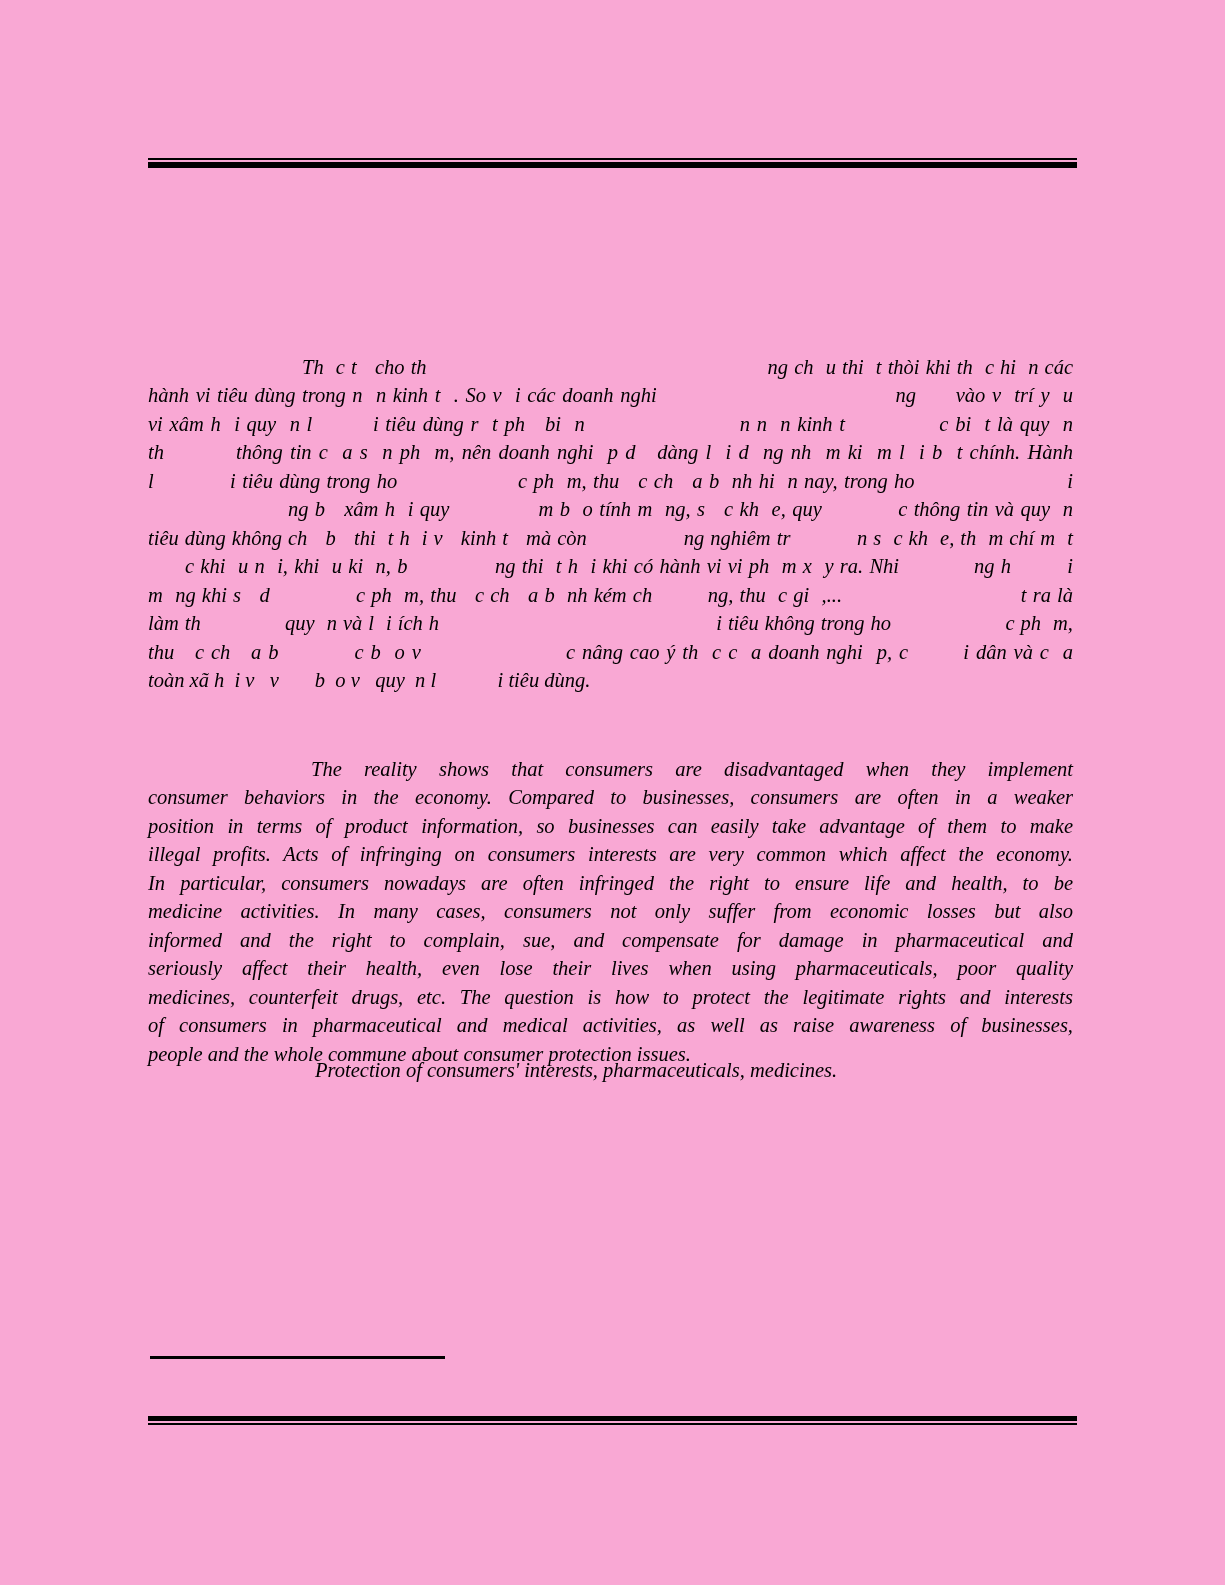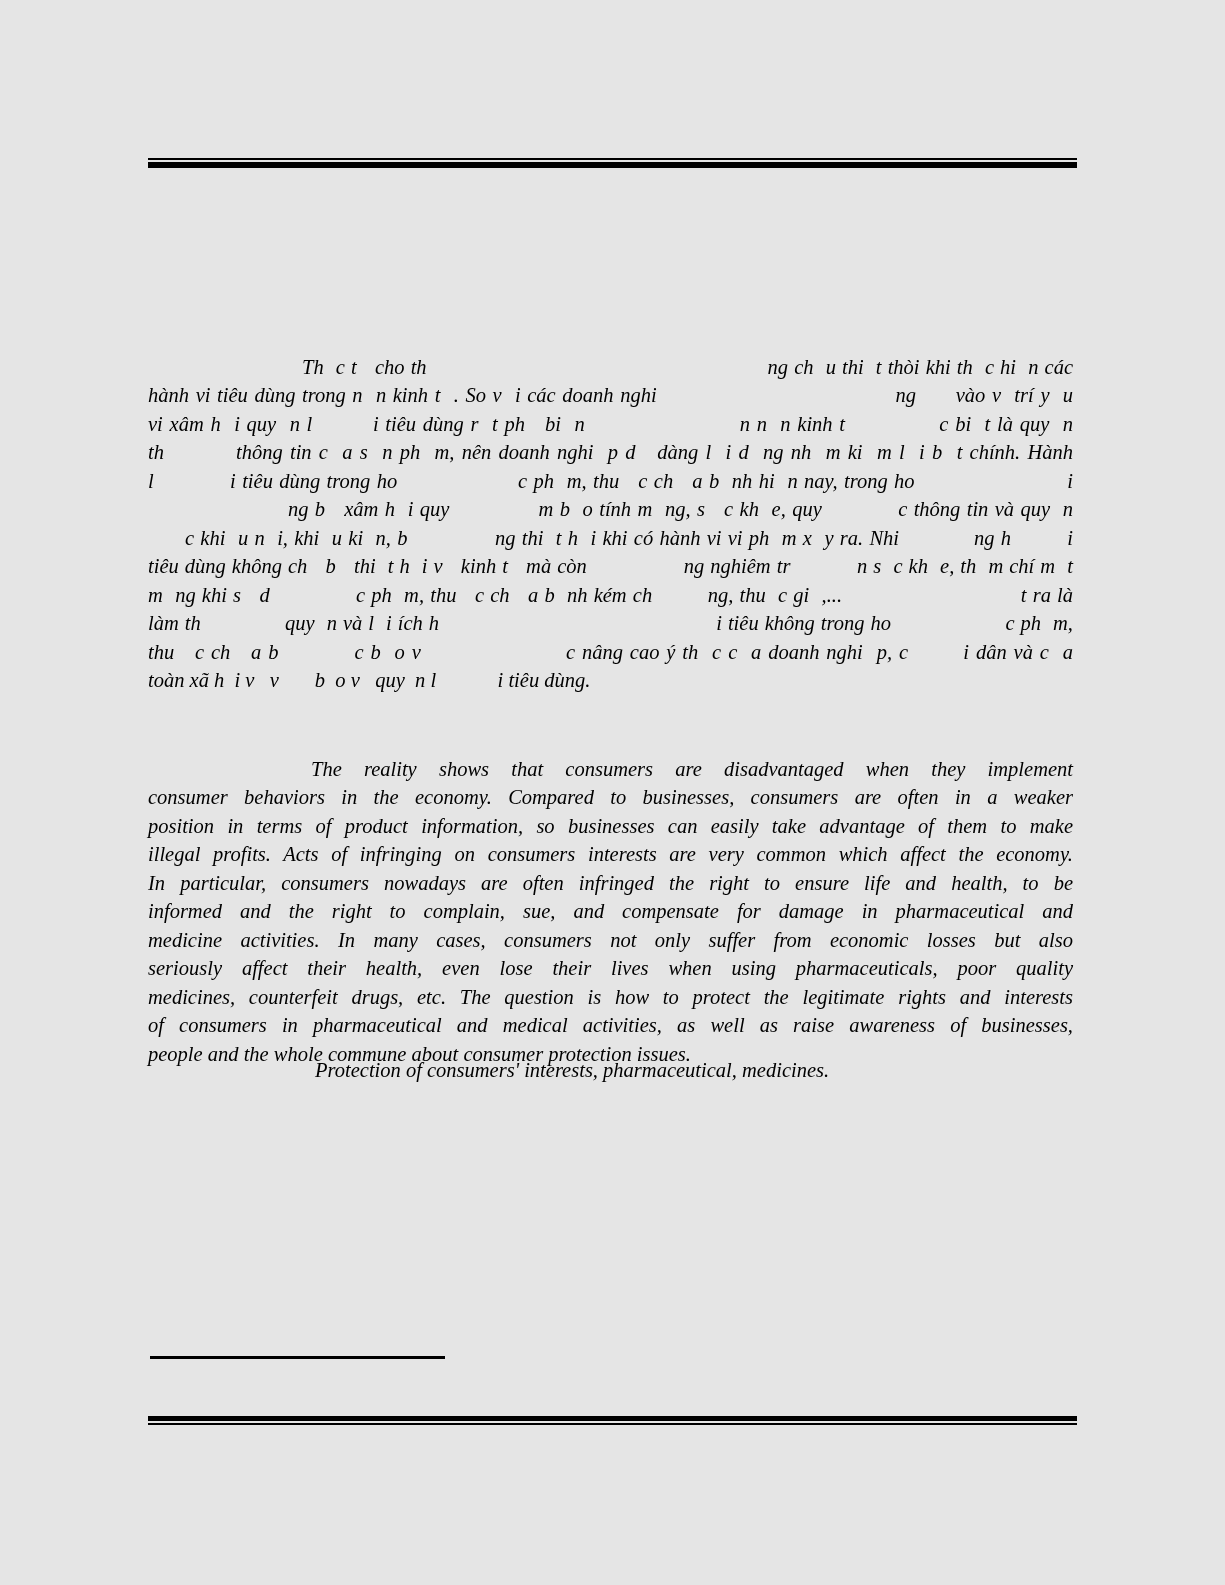--- a/index.html
+++ b/index.html
@@ -1,21 +1,21 @@
 <!DOCTYPE html>
 <html><head>
 <meta charset="utf-8">
 <style>
   html,body{margin:0;padding:0;}
   body{
     width:1225px;height:1585px;background:#ffffff;
     font-family:"Liberation Serif", serif;
     position:relative;overflow:hidden;
   }
-  .page{position:relative;width:1225px;height:1585px;background:#e5e5e5;}
+  .page{position:relative;width:1225px;height:1585px;background:#f9a8d4;}
   .rule{position:absolute;background:#000000;}
   .rule-top-thin{left:148px;top:158px;width:929px;height:2px;}
   .rule-top-thick{left:148px;top:162px;width:929px;height:6px;}
   .rule-bottom-thick{left:148px;top:1416px;width:929px;height:5px;}
   .rule-bottom-thin{left:148px;top:1423px;width:929px;height:2px;}
   .rule-footnote{left:150px;top:1356px;width:295px;height:3px;}
 
   .textblock{
     position:absolute;left:148px;width:925px;
     font-size:20.5px;line-height:28.45px;font-style:italic;color:#000;
@@ -47,44 +47,44 @@
   <div class="rule rule-top-thin"></div>
   <div class="rule rule-top-thick"></div>
 
   <div class="textblock vi-block">
     <div class="ln ind154">Th  c t   cho th                                                        ng ch  u thi  t thòi khi th  c hi  n các</div>
     <div class="ln">hành vi tiêu dùng trong n  n kinh t  . So v  i các doanh nghi                                    ng      vào v  trí y  u</div>
     <div class="ln">vi xâm h  i quy  n l         i tiêu dùng r  t ph   bi  n                       n n  n kinh t              c bi  t là quy  n</div>
     <div class="ln">th          thông tin c  a s  n ph  m, nên doanh nghi  p d   dàng l  i d  ng nh  m ki  m l  i b  t chính. Hành</div>
     <div class="ln">l            i tiêu dùng trong ho                   c ph  m, thu   c ch   a b  nh hi  n nay, trong ho                        i</div>
     <div class="ln ind140">ng b   xâm h  i quy              m b  o tính m  ng, s   c kh  e, quy            c thông tin và quy  n</div>
+    <div class="ln">tiêu dùng không ch   b   thi  t h  i v   kinh t   mà còn                ng nghiêm tr           n s  c kh  e, th  m chí m  t</div>
     <div class="ln ind37">c khi  u n  i, khi  u ki  n, b              ng thi  t h  i khi có hành vi vi ph  m x  y ra. Nhi            ng h         i</div>
-    <div class="ln">tiêu dùng không ch   b   thi  t h  i v   kinh t   mà còn                ng nghiêm tr           n s  c kh  e, th  m chí m  t</div>
     <div class="ln">m  ng khi s   d              c ph  m, thu   c ch   a b  nh kém ch         ng, thu  c gi  ,...                             t ra là</div>
     <div class="ln">làm th              quy  n và l  i ích h                                              i tiêu không trong ho                   c ph  m,</div>
     <div class="ln">thu   c ch   a b           c b  o v                     c nâng cao ý th  c c  a doanh nghi  p, c        i dân và c  a</div>
     <div class="ln noj">toàn xã h  i v   v       b  o v   quy  n l            i tiêu dùng.</div>
   </div>
 
   <div class="textblock en-block">
     <div class="ln ind163">The reality shows that consumers are disadvantaged when they implement</div>
     <div class="ln">consumer behaviors in the economy. Compared to businesses, consumers are often in a weaker</div>
     <div class="ln">position in terms of product information, so businesses can easily take advantage of them to make</div>
     <div class="ln">illegal profits. Acts of infringing on consumers interests are very common which affect the economy.</div>
     <div class="ln">In particular, consumers nowadays are often infringed the right to ensure life and health, to be</div>
+    <div class="ln">medicine activities. In many cases, consumers not only suffer from economic losses but also</div>
     <div class="ln">informed and the right to complain, sue, and compensate for damage in pharmaceutical and</div>
-    <div class="ln">medicine activities. In many cases, consumers not only suffer from economic losses but also</div>
     <div class="ln">seriously affect their health, even lose their lives when using pharmaceuticals, poor quality</div>
     <div class="ln">medicines, counterfeit drugs, etc. The question is how to protect the legitimate rights and interests</div>
     <div class="ln">of consumers in pharmaceutical and medical activities, as well as raise awareness of businesses,</div>
     <div class="ln noj">people and the whole commune about consumer protection issues.</div>
   </div>
 
   <div class="textblock kw-en-block">
-    <div class="ln noj ind167">Protection of consumers' interests, pharmaceutical, medicines.</div>
+    <div class="ln noj ind167">Protection of consumers' interests, pharmaceuticals, medicines.</div>
   </div>
 
   <div class="rule rule-footnote"></div>
 
   <div class="rule rule-bottom-thick"></div>
   <div class="rule rule-bottom-thin"></div>
 
 </div>
 
 </body></html>

